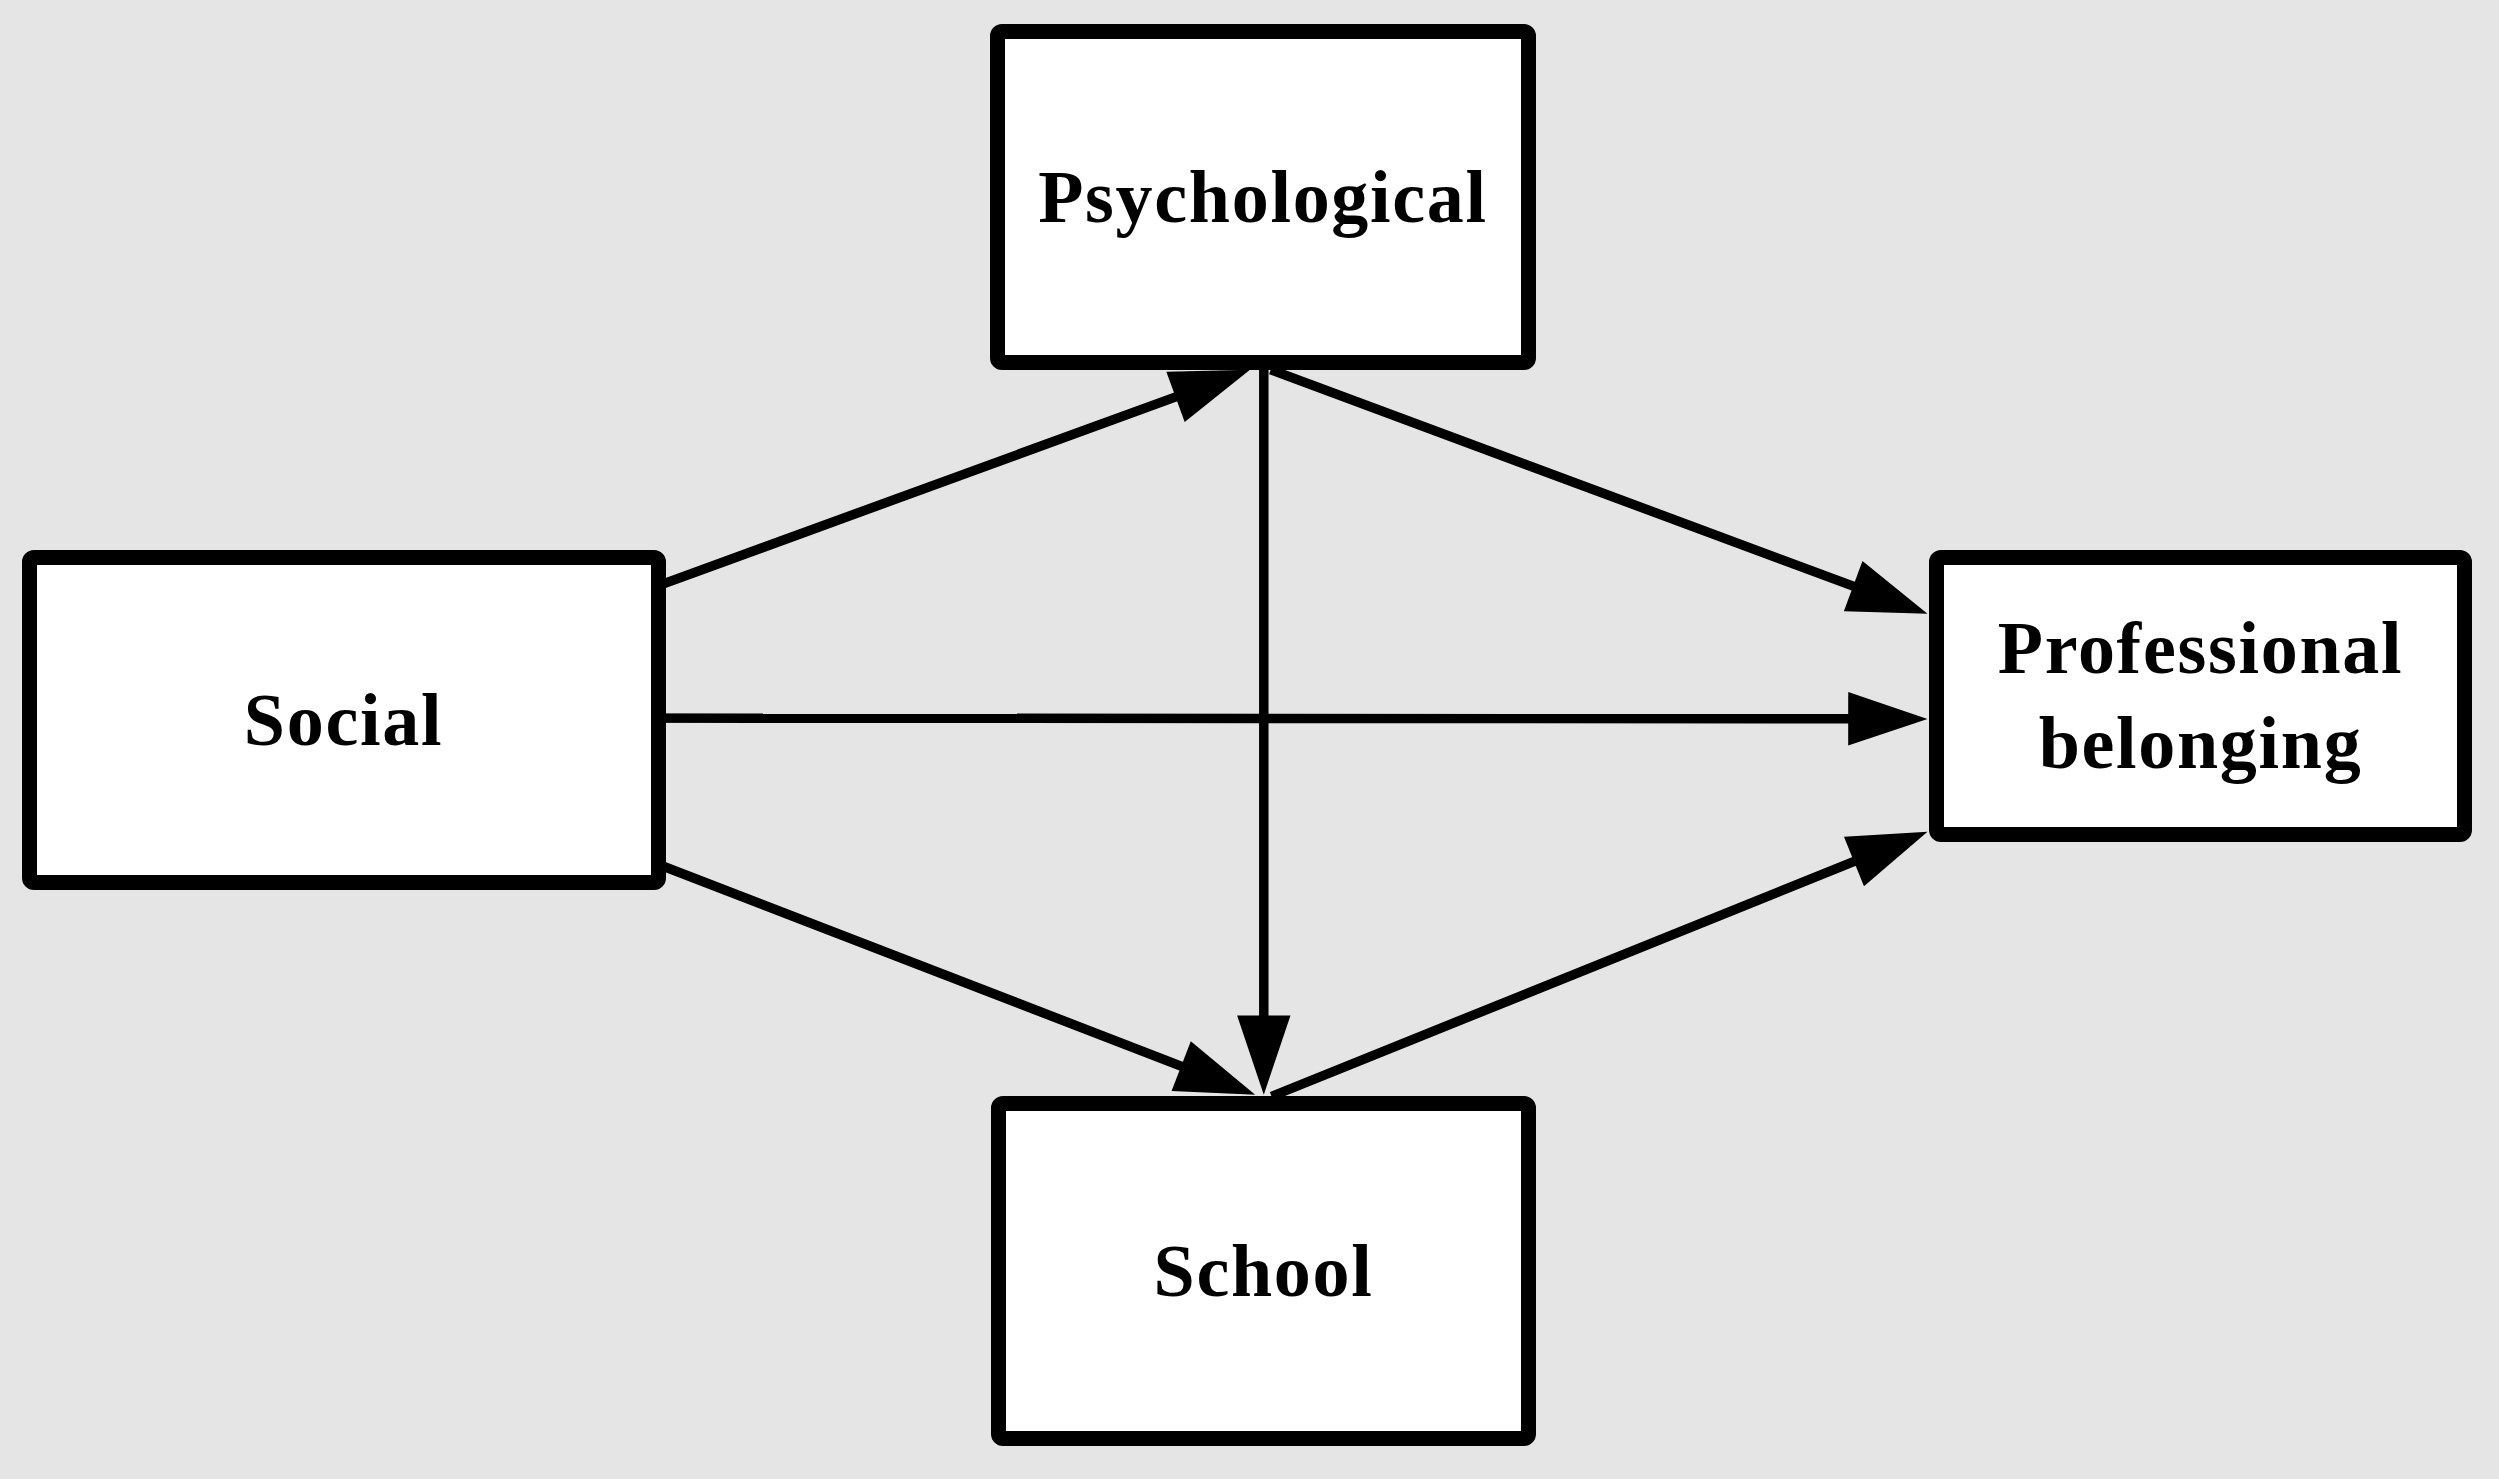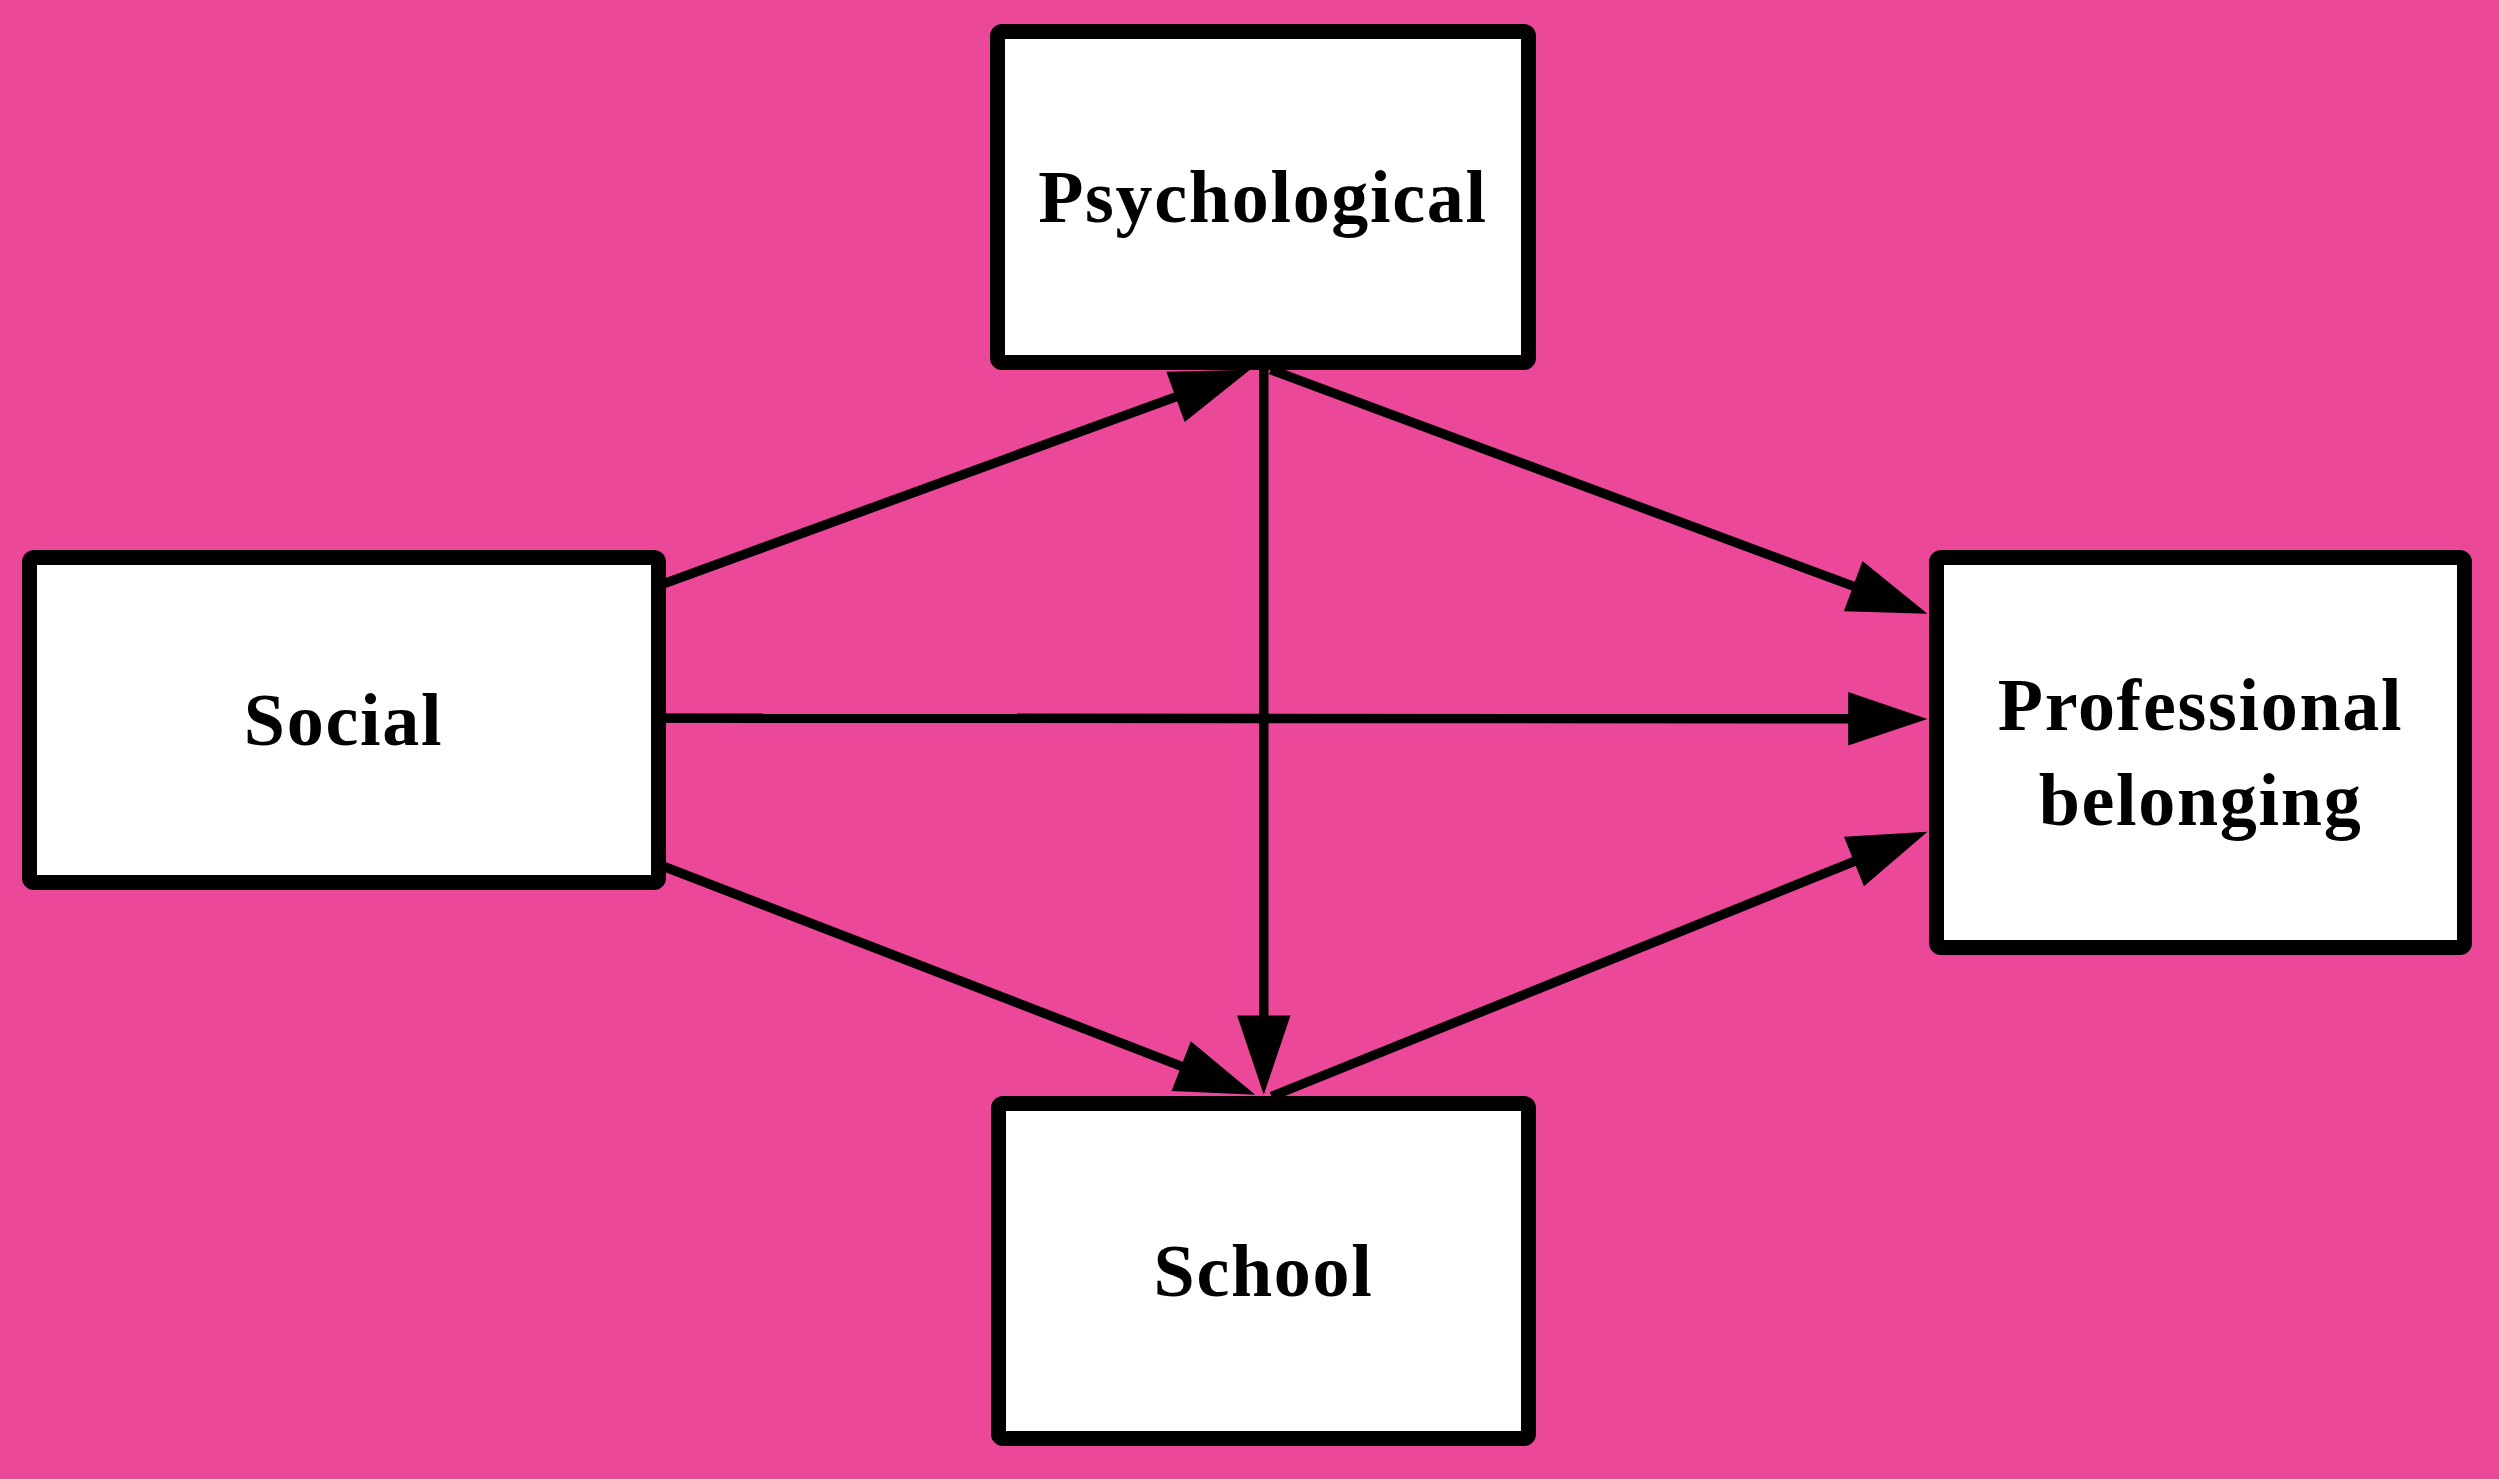--- a/index.html
+++ b/index.html
@@ -7,21 +7,21 @@
     padding: 0;
     background: #ffffff;
     width: 2500px;
     height: 1480px;
     overflow: hidden;
   }
   .stage {
     position: relative;
     width: 2500px;
     height: 1480px;
-    background: #ec4899;
+    background: #e5e5e5;
     font-family: "Liberation Serif", "DejaVu Serif", serif;
   }
   .edges {
     position: absolute;
     left: 0;
     top: 0;
     width: 2500px;
     height: 1480px;
     z-index: 1;
   }
@@ -41,21 +41,21 @@
     font-size: 74px;
     line-height: 95px;
     letter-spacing: 1.7px;
     color: #000000;
   }
   .node span { display: block; white-space: nowrap; }
 
   
   .node-psych        { left: 990px; top: 24px;   width: 546px; height: 346px; }
   .node-social       { left: 21.5px;   top: 550px;  width: 644px; height: 340px; }
-  .node-professional { left: 1929px; top: 550px;  width: 543px; height: 405px; }
+  .node-professional { left: 1929px; top: 550px;  width: 543px; height: 292px; }
   .node-school       { left: 991px; top: 1096px; width: 545px; height: 350px; }
 </style>
 </head>
 <body>
 
 <div class="stage">
 
   <svg class="edges" viewBox="0 0 2900 1717" xmlns="http://www.w3.org/2000/svg">
       <line x1="658" y1="718" x2="1398.1444634521351" y2="447.92203290698603" stroke="#000000" stroke-width="11"></line>
       <polygon points="1450,429 1374.2006097411777,489.65849022511816 1352.94760176594,431.41495279816854" fill="#000000"></polygon>

